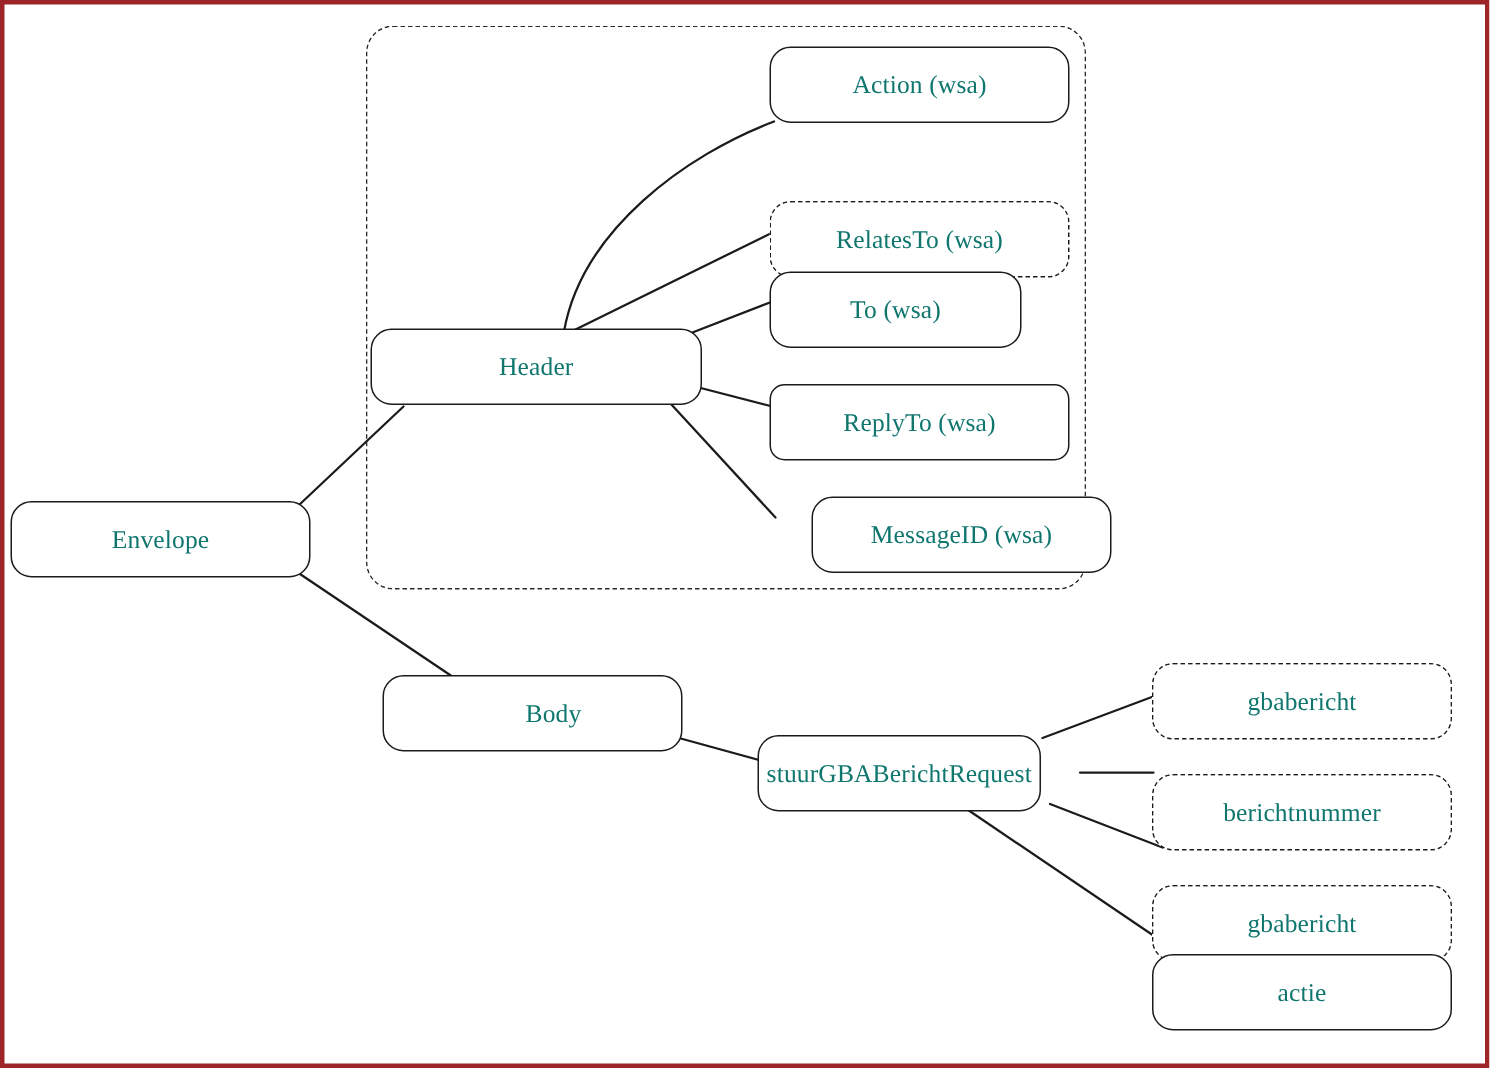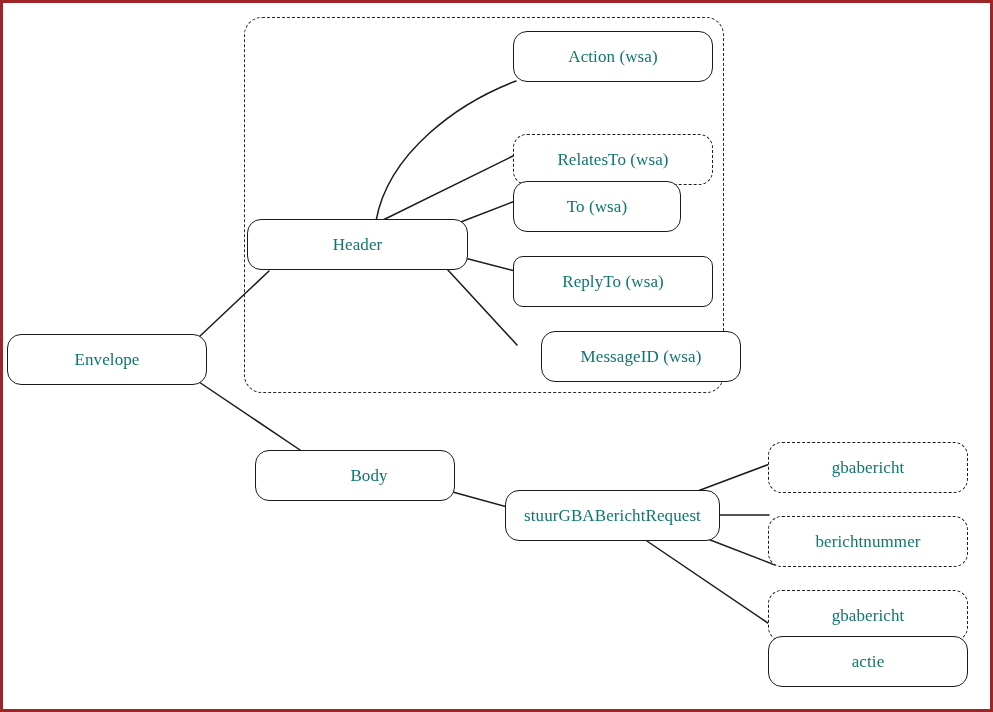--- a/index.html
+++ b/index.html
@@ -125,21 +125,21 @@
         </div>
         <div class="node solid" style="left: 510px; top: 253px; width: 200px; height: 51px; border-radius: 10px;">
           <span>ReplyTo (wsa)</span>
         </div>
         <div class="node solid" style="left: 510px; top: 328px; width: 200px; height: 51px; margin-left: 28px;">
           <span>MessageID (wsa)</span>
         </div>
         <div class="node solid" style="left: 252px; top: 447px; width: 200px; height: 51px; padding-left: 28px;">
           <span>Body</span>
         </div>
-        <div class="node solid" style="left: 502px; top: 487px; width: 215px; height: 51px;">
+        <div class="node solid" style="left: 502px; top: 487px; width: 189px; height: 51px;">
           <span>stuurGBABerichtRequest</span>
         </div>
         <div class="node dashed" style="left: 765px; top: 411px; width: 200px; height: 51px;">
           <span>gbabericht</span>
         </div>
         <div class="node dashed" style="left: 765px; top: 485px; width: 200px; height: 51px; align-items: center;">
           <span>berichtnummer</span>
         </div>
         <div class="node dashed" style="left: 765px; top: 559px; width: 200px; height: 51px;">
           <span>gbabericht</span>

